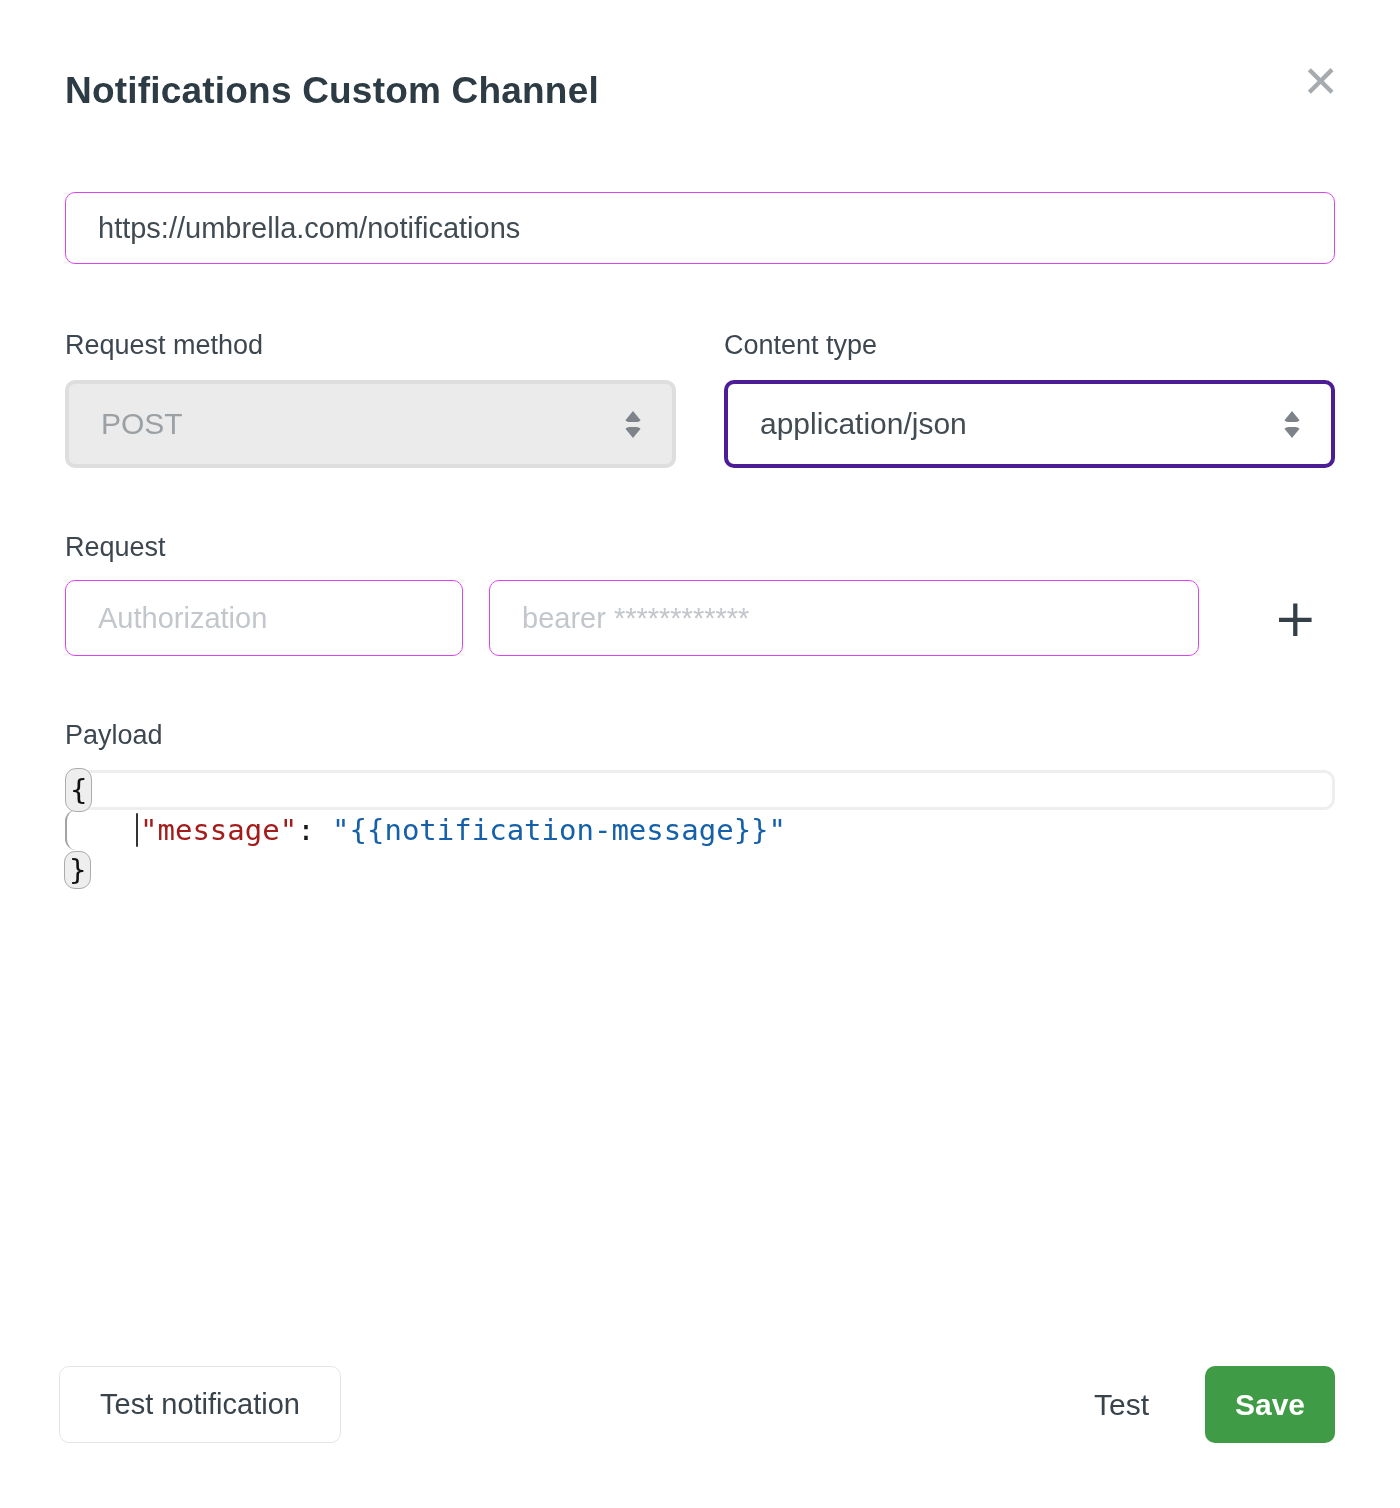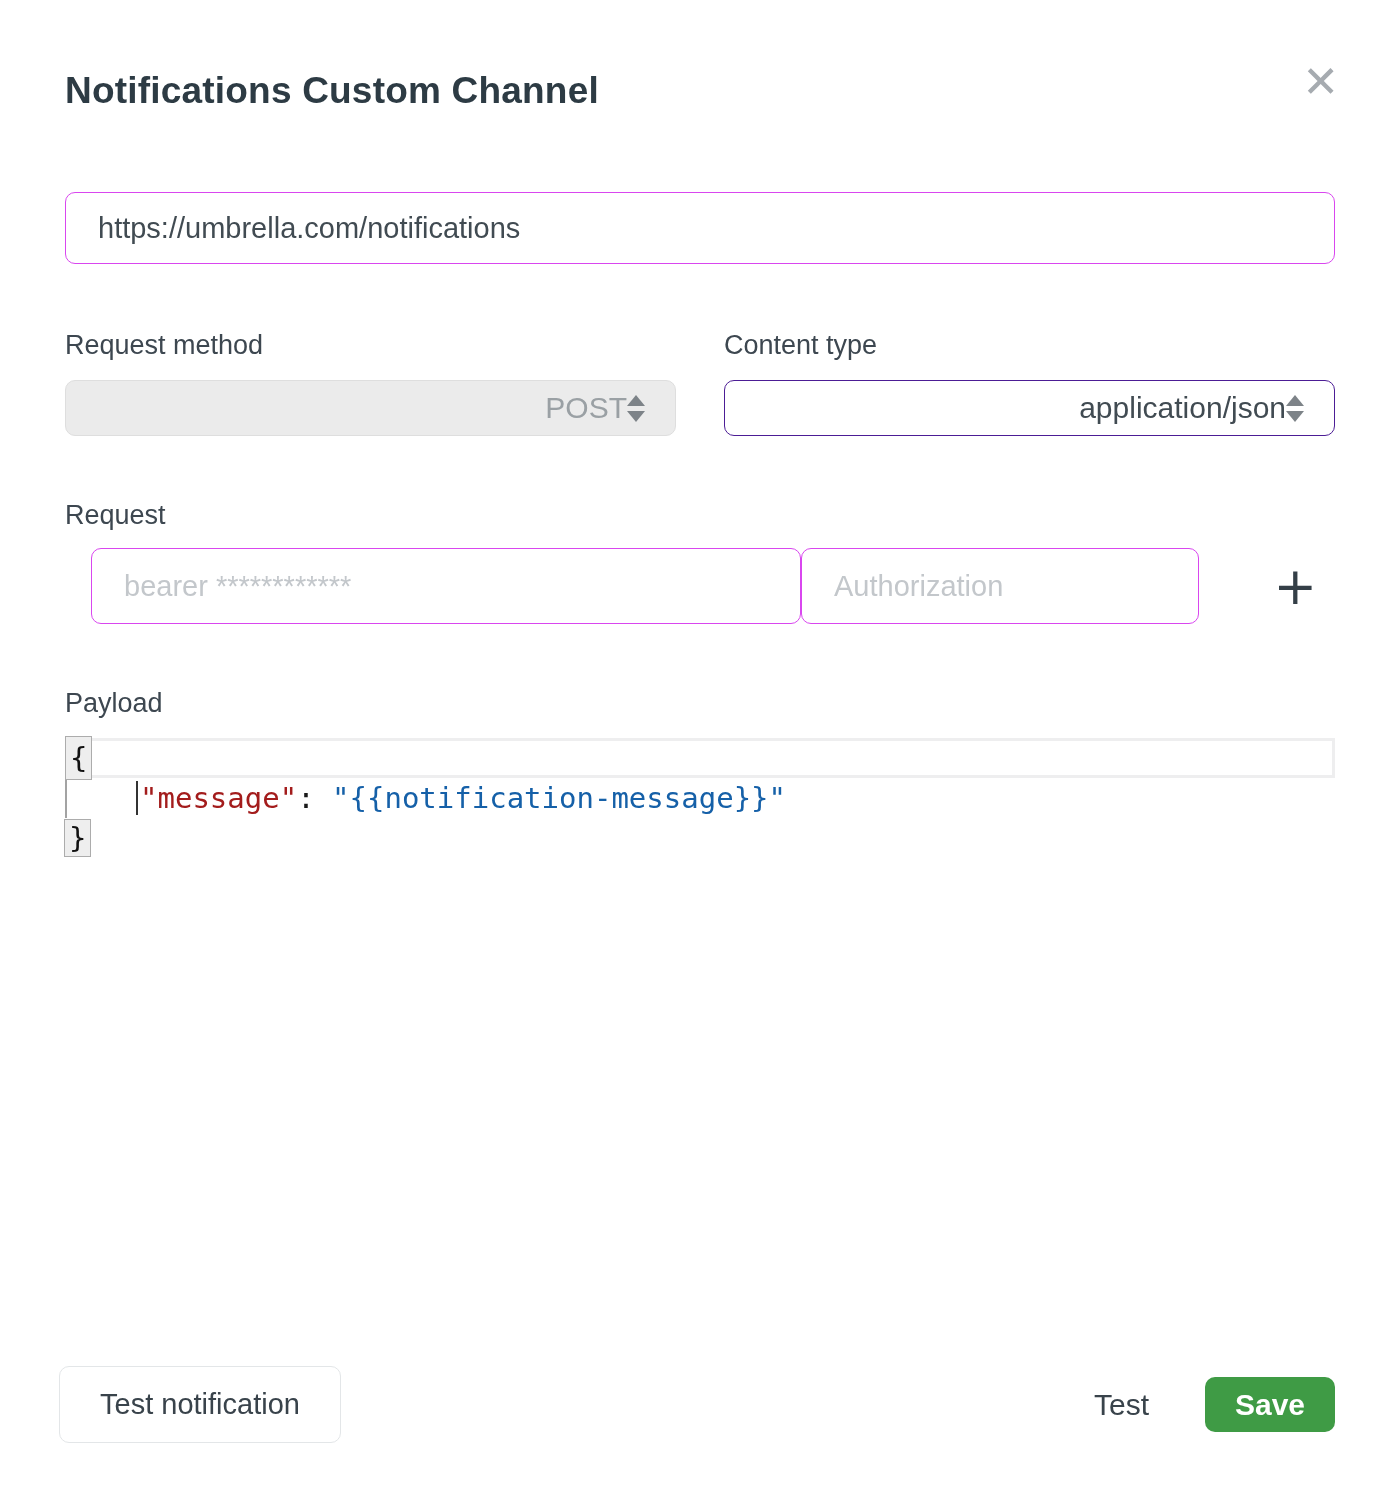--- a/index.html
+++ b/index.html
@@ -1,15 +1,15 @@
 <!DOCTYPE html>
 <html><head>
 <meta charset="utf-8">
 <style>
-  * { box-sizing: border-box; margin: 0; padding: 0; }
+  * { box-sizing: border-box; margin: 0; padding: 0; border-radius: 11px; }
   html, body { width: 1400px; height: 1508px; background: #ffffff; }
   body {
     font-family: "Liberation Sans", sans-serif;
     color: #3d4750;
     position: relative;
   }
   .modal {
     position: relative;
     width: 1400px; height: 1508px;
     padding: 0 65px;
@@ -41,24 +41,24 @@
     outline: none;
   }
   .text-input::placeholder { color: #c3c7cb; opacity: 1; }
   
   .url-section { margin-top: 78px; }
   .url-section .text-input { margin-top: 26px; }
   
   .row-two { margin-top: 64px; display: flex; gap: 48px; }
   .col { width: 611px; }
   .select-box {
-    margin-top: 18px; height: 56px;
-    border: 1px solid #4c1d95; border-radius: 10px;
+    margin-top: 18px; height: 88px;
+    border: 4px solid #4c1d95; border-radius: 10px;
     background: #fff; display: flex; align-items: center;
-    justify-content: flex-end;
+    justify-content: space-between;
     padding: 0 30px 0 32px; cursor: pointer;
   }
   .select-box.disabled { background: #ebebeb; border-color: #dedede; cursor: default; }
   .select-value { font-size: 30px; color: #414b52; }
   .select-box.disabled .select-value { color: #9aa0a4; }
   .arrows { display: flex; flex-direction: column; align-items: center; }
   .tri-up { width: 0; height: 0; border-left: 9px solid transparent; border-right: 9px solid transparent; border-bottom: 11px solid #7d8388; }
   .tri-down { width: 0; height: 0; border-left: 9px solid transparent; border-right: 9px solid transparent; border-top: 11px solid #7d8388; margin-top: 5px; }
   
   .headers-section { margin-top: 62px; }
@@ -110,21 +110,21 @@
     font-size: 29px; color: #39434b; cursor: pointer;
     font-family: "Liberation Sans", sans-serif;
   }
   .footer-right { display: flex; align-items: center; gap: 56px; }
   .btn-link {
     background: none; border: none; cursor: pointer;
     font-size: 30px; color: #39434b;
     font-family: "Liberation Sans", sans-serif;
   }
   .btn-primary {
-    width: 130px; height: 55px;
+    width: 130px; height: 77px;
     background: #3f9b45; border: none; border-radius: 10px;
     font-size: 30px; font-weight: 600; color: #ffffff; cursor: pointer;
     font-family: "Liberation Sans", sans-serif;
   }
 </style>
 </head>
 <body>
 
 <div class="modal">
 
@@ -156,22 +156,22 @@
           <i class="tri-up"></i>
             <i class="tri-down"></i>
         </span>
       </div>
     </div>
   </div>
 
   <div class="headers-section">
     <label class="field-label">Request</label>
     <div class="headers-row">
+      <input class="text-input header-name-input" type="text" placeholder="Authorization" style="">
       <input class="text-input header-value-input" type="text" placeholder="bearer ************" style="">
-      <input class="text-input header-name-input" type="text" placeholder="Authorization" style="">
       <button class="add-header">+</button>
     </div>
   </div>
 
   <div class="payload-section">
     <label class="field-label">Payload</label>
     <div class="code-editor">
       <div class="code-line code-line-1">
         <span class="bracket">{</span>
       </div>

